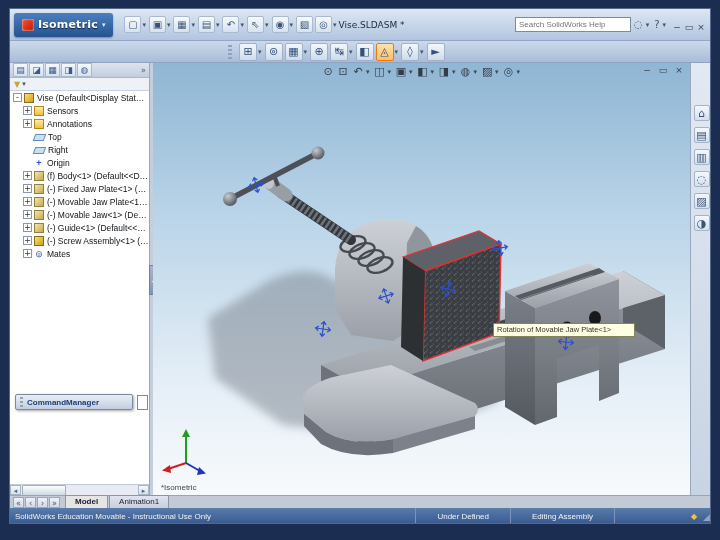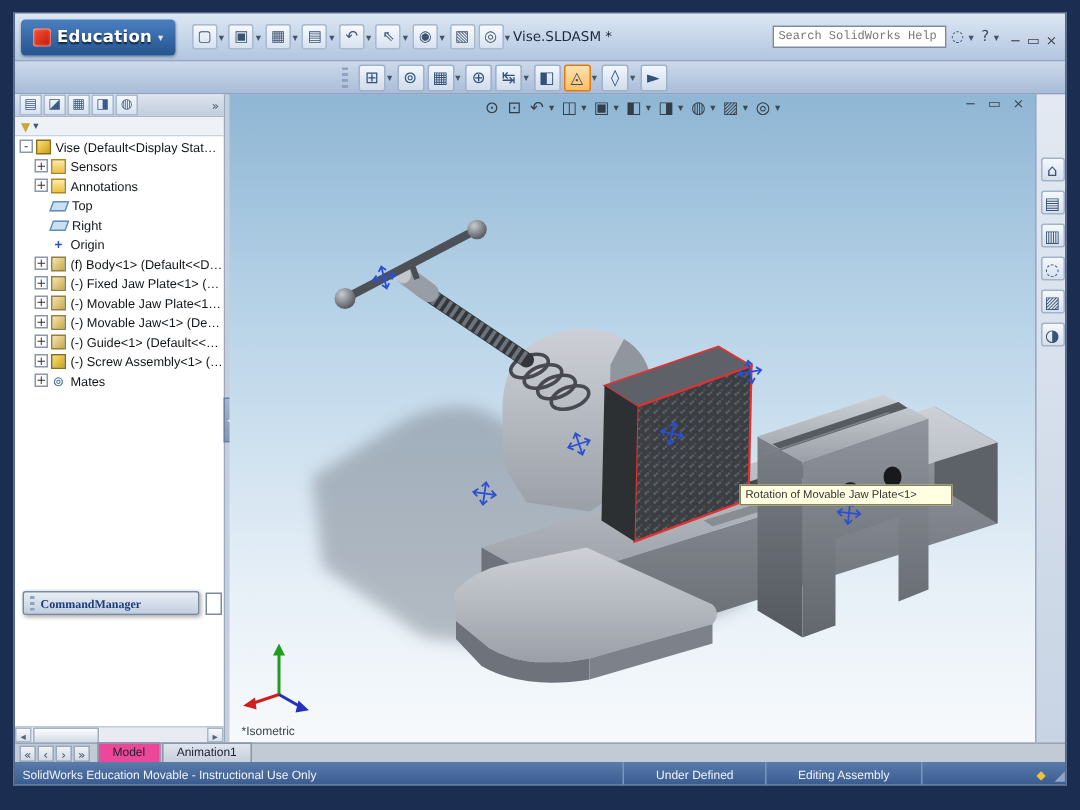--- a/index.html
+++ b/index.html
@@ -11,21 +11,21 @@
   .titlebar{position:absolute;left:0;top:0;width:702px;height:32px;background:linear-gradient(#dde7f3,#b2c5e0);border-bottom:1px solid #93a7c4;display:flex;align-items:center;padding-left:4px;box-sizing:border-box}
   .logo-pill{display:flex;align-items:center;gap:4px;height:24px;padding:0 8px;background:linear-gradient(#4a7fc0,#25548f);border-radius:3px;box-shadow:0 1px 2px rgba(0,0,0,.35)}
   .logo-red{width:12px;height:12px;border-radius:2px;background:linear-gradient(135deg,#ff5030,#b81a10);box-shadow:inset 0 0 2px #fff}
   .logo-text{color:#fff;font-weight:bold;font-size:11px;letter-spacing:.2px;text-shadow:0 1px 1px #123}
   .logo-caret{color:#dce8f8;font-size:7px}
   .tb-icons{display:flex;align-items:center;margin-left:10px}
   .tb-icon{width:15px;height:15px;line-height:15px;text-align:center;font-size:10px;color:#3b5372;background:linear-gradient(#f7fafd,#d7e2ef);border:1px solid #a9bad0;border-radius:2px;display:inline-block;margin:0 1px}
   .caret{font-size:7px;color:#44546c;margin:0 2px 0 0}
   .doc-title{font-size:9px;color:#18283d;white-space:nowrap}
   .tb-right{margin-left:auto;display:flex;align-items:center;gap:3px;padding-right:5px}
-  .search-input{width:116px;height:15px;font-size:8px;color:#667;border:1px solid #7a8aa0;background:#fff;padding:0 3px;box-sizing:border-box;font-family:Liberation Mono, monospace}
+  .search-input{width:116px;height:15px;font-size:8px;color:#667;border:1px solid #7a8aa0;background:#fff;padding:0 3px;box-sizing:border-box;font-family:Liberation Sans, sans-serif}
   .mini-glyph{font-size:10px;color:#3b5372}
   .wc-glyph{font-size:9px;color:#3c434c;width:12px;text-align:center;display:inline-block}
 
   
   .toolbar2{position:absolute;left:0;top:32px;width:702px;height:22px;background:linear-gradient(#ccd9ea,#a9bcd8);border-bottom:1px solid #8fa3c0;display:flex;align-items:center;box-sizing:border-box}
   .asm-row{display:flex;align-items:center;margin-left:218px}
   .asm-icon{width:16px;height:16px;line-height:16px;text-align:center;font-size:11px;color:#34517a;background:linear-gradient(#f2f7fc,#cfdcec);border:1px solid #9fb2ca;border-radius:2px;display:inline-block;margin:0 1px}
   .asm-icon.active{background:linear-gradient(#ffe2b0,#ffc060);border:1px solid #e07b1a}
   .grip-dots{width:4px;height:14px;margin-right:6px;background:repeating-linear-gradient(#8fa3c0 0 2px,transparent 2px 4px)}
 
@@ -67,52 +67,52 @@
   .headsup .caret{color:#3c4856}
   .doc-ctl{position:absolute;right:5px;top:2px;display:flex;gap:4px;z-index:5}
   .model-svg{position:absolute;left:0;top:0;width:537px;height:432px;z-index:1}
   .callout{position:absolute;left:340px;top:260px;width:134px;height:12px;background:#ffffe1;border:1px solid #84845c;font-size:7.5px;line-height:12px;padding:0 3px;color:#333;z-index:6;white-space:nowrap;overflow:hidden;font-family:"Liberation Sans",sans-serif}
   .triad{position:absolute;left:6px;top:360px;width:54px;height:54px;z-index:4}
   .orient-label{position:absolute;left:8px;top:420px;font-size:8px;color:#3c4650;z-index:4;font-family:"Liberation Sans",sans-serif}
 
   
   .cmdmgr{position:absolute;left:5px;top:331px;width:118px;height:16px;background:linear-gradient(#e9eef5,#c2cedf);border:1px solid #7a8aa0;border-radius:2px;box-shadow:1px 1px 3px rgba(0,0,0,.35);display:flex;align-items:center;padding:0 4px;box-sizing:border-box;gap:4px;z-index:8}
   .cmdmgr-grip{width:3px;height:10px;background:repeating-linear-gradient(#8fa3c0 0 2px,transparent 2px 4px)}
-  .cmdmgr-label{font-size:8px;color:#1c3c7a;font-weight:bold;font-family:Liberation Serif, serif}
+  .cmdmgr-label{font-size:8px;color:#1c3c7a;font-weight:bold;font-family:Liberation Sans, sans-serif}
   .cmd-extra{position:absolute;left:127px;top:332px;width:9px;height:13px;background:#fff;border:1px solid #7a8aa0;z-index:8}
 
   
   .taskpane{position:absolute;right:0;top:0;width:22px;height:432px;background:linear-gradient(#e2e9f2,#c8d4e4);border-left:1px solid #9aa8bd;box-sizing:border-box;padding-top:42px}
   .tp-icon{display:block;width:16px;height:16px;line-height:16px;margin:0 auto 6px auto;text-align:center;font-size:11px;color:#3b5372;background:linear-gradient(#f4f8fc,#d5e0ee);border:1px solid #a2b3ca;border-radius:2px;box-sizing:border-box}
 
   
   .tabsrow{position:absolute;left:0;top:486px;width:702px;height:13px;background:#c2cad6;border-top:1px solid #98a4b8;display:flex;align-items:flex-end;box-sizing:border-box;padding-left:3px}
   .tabnav{width:11px;height:11px;line-height:11px;text-align:center;font-size:8px;color:#44546c;background:linear-gradient(#eef2f7,#d2dae6);border:1px solid #9aa8bd;margin-right:1px;box-sizing:border-box}
   .tabs{display:flex;margin-left:4px}
   .tab{height:12px;line-height:12px;padding:0 9px;font-size:8px;color:#223;border:1px solid #8a97a8;border-bottom:none;background:linear-gradient(#dfe5ee,#c6cfdc);margin-right:1px;font-family:"Liberation Sans",sans-serif}
-  .tab.active{background:#ec4899;font-weight:normal}
+  .tab.active{background:#e5e5e5;font-weight:bold}
 
   
   .statusbar{position:absolute;left:0;top:499px;width:702px;height:17px;background:linear-gradient(#5a7cab,#35578c);color:#eef3fa;font-size:8px;display:flex;align-items:center;box-sizing:border-box;font-family:"Liberation Sans",sans-serif}
   .sb-left{padding-left:5px;white-space:nowrap}
   .sb-fill{flex:1}
   .sb-seg{border-left:1px solid #7d93bb;padding:0 21px;height:100%;display:flex;align-items:center;white-space:nowrap}
   .sb-icon{font-size:8px;color:#f2c040;padding:0 6px}
   .sb-grip{font-size:9px;color:#8fa5c8;padding-right:2px}
 </style>
 </head>
 <body>
 
 <div class="frame">
   <div class="app">
 
     <div class="titlebar">
       <div class="logo-pill">
         <span class="logo-red"></span>
-        <span class="logo-text">Education</span>
+        <span class="logo-text">Isometric</span>
         <span class="logo-caret">▾</span>
       </div>
       <div class="tb-icons">
           <span class="tb-icon">▢</span>
           <span class="caret">▾</span>
           <span class="tb-icon">▣</span>
           <span class="caret">▾</span>
           <span class="tb-icon">▦</span>
           <span class="caret">▾</span>
           <span class="tb-icon">▤</span>

